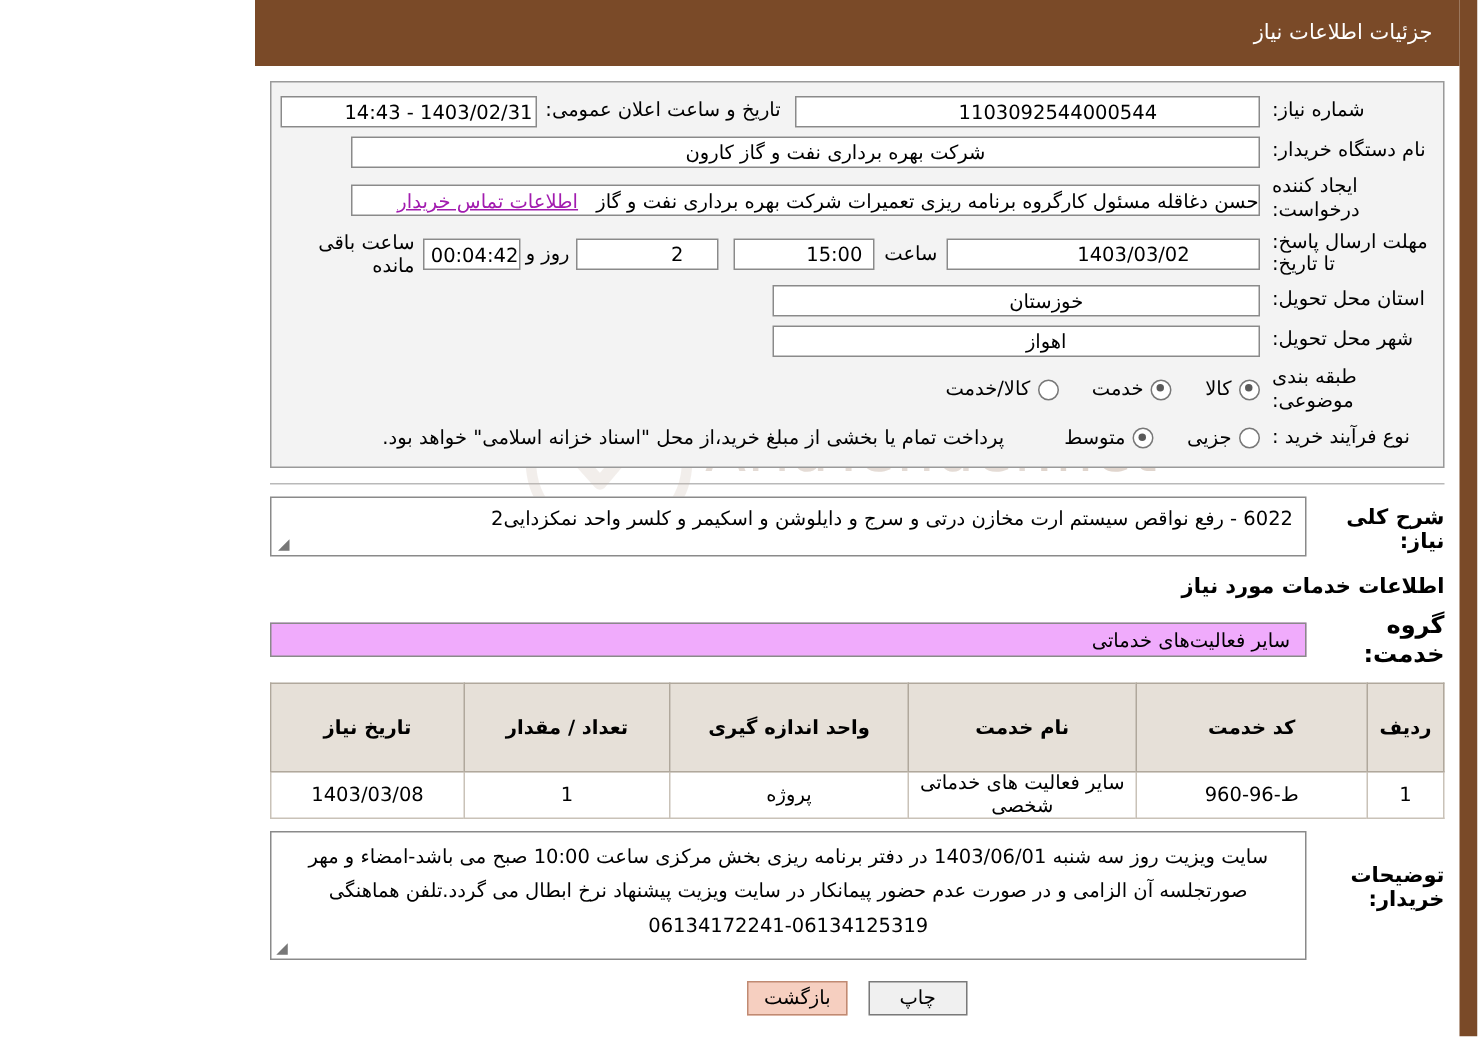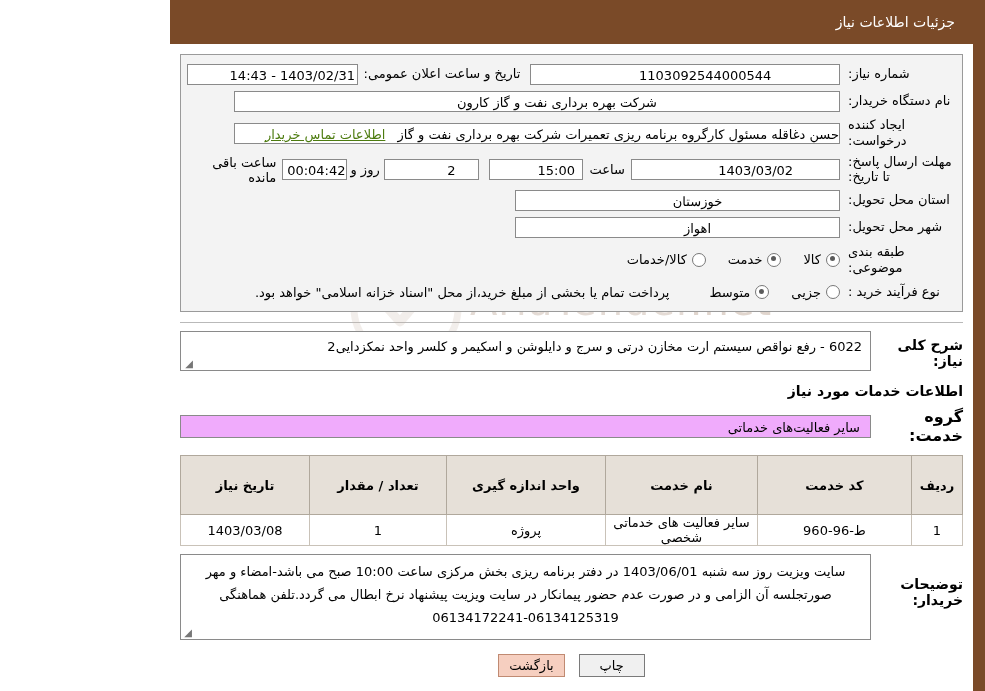--- a/index.html
+++ b/index.html
@@ -104,21 +104,21 @@
     text-align: center;
     font-size: 13px;
     box-sizing: border-box;
     overflow: hidden;
     white-space: nowrap;
     padding-left: 40px;
   }
   .gap { width: 10px; flex: none; }
 
   .link {
-    color: #4d7c0f;
+    color: #a21caf;
     text-decoration: underline;
     cursor: pointer;
   }
 
   
   .radio-group {
     display: flex;
     align-items: center;
     gap: 0px;
     font-size: 13px;
@@ -354,42 +354,42 @@
         <div class="fld" style="width:98px;">15:00</div>
         <div class="gap"></div>
         <div class="fld" style="width:100px;">2</div>
         <div style="width:40px;text-align:center;">روز و</div>
         <div class="fld" style="width:66px;">00:04:42</div>
         <div style="padding-right:6px;">ساعت باقی مانده</div>
       </div>
 
       <div class="row">
         <div class="lbl">استان محل تحویل:</div>
-        <div class="fld" style="width:325px;font-family:Liberation Serif, serif;">خوزستان</div>
+        <div class="fld" style="width:325px;">خوزستان</div>
       </div>
 
       <div class="row">
         <div class="lbl">شهر محل تحویل:</div>
         <div class="fld" style="width:325px;">اهواز</div>
       </div>
 
       <div class="row">
         <div class="lbl">طبقه بندی موضوعی:</div>
         <div class="radio-group">
           <div class="radio-item">
             <span class="radio checked"></span>
             <span>کالا</span>
           </div>
           <div class="radio-item">
             <span class="radio checked"></span>
             <span>خدمت</span>
           </div>
           <div class="radio-item">
             <span class="radio"></span>
-            <span>کالا/خدمات</span>
+            <span>کالا/خدمت</span>
           </div>
         </div>
       </div>
 
       <div class="row" style="margin-bottom:2px;">
         <div class="lbl">نوع فرآیند خرید :</div>
         <div class="radio-group">
           <div class="radio-item">
             <span class="radio"></span>
             <span>جزیی</span>

